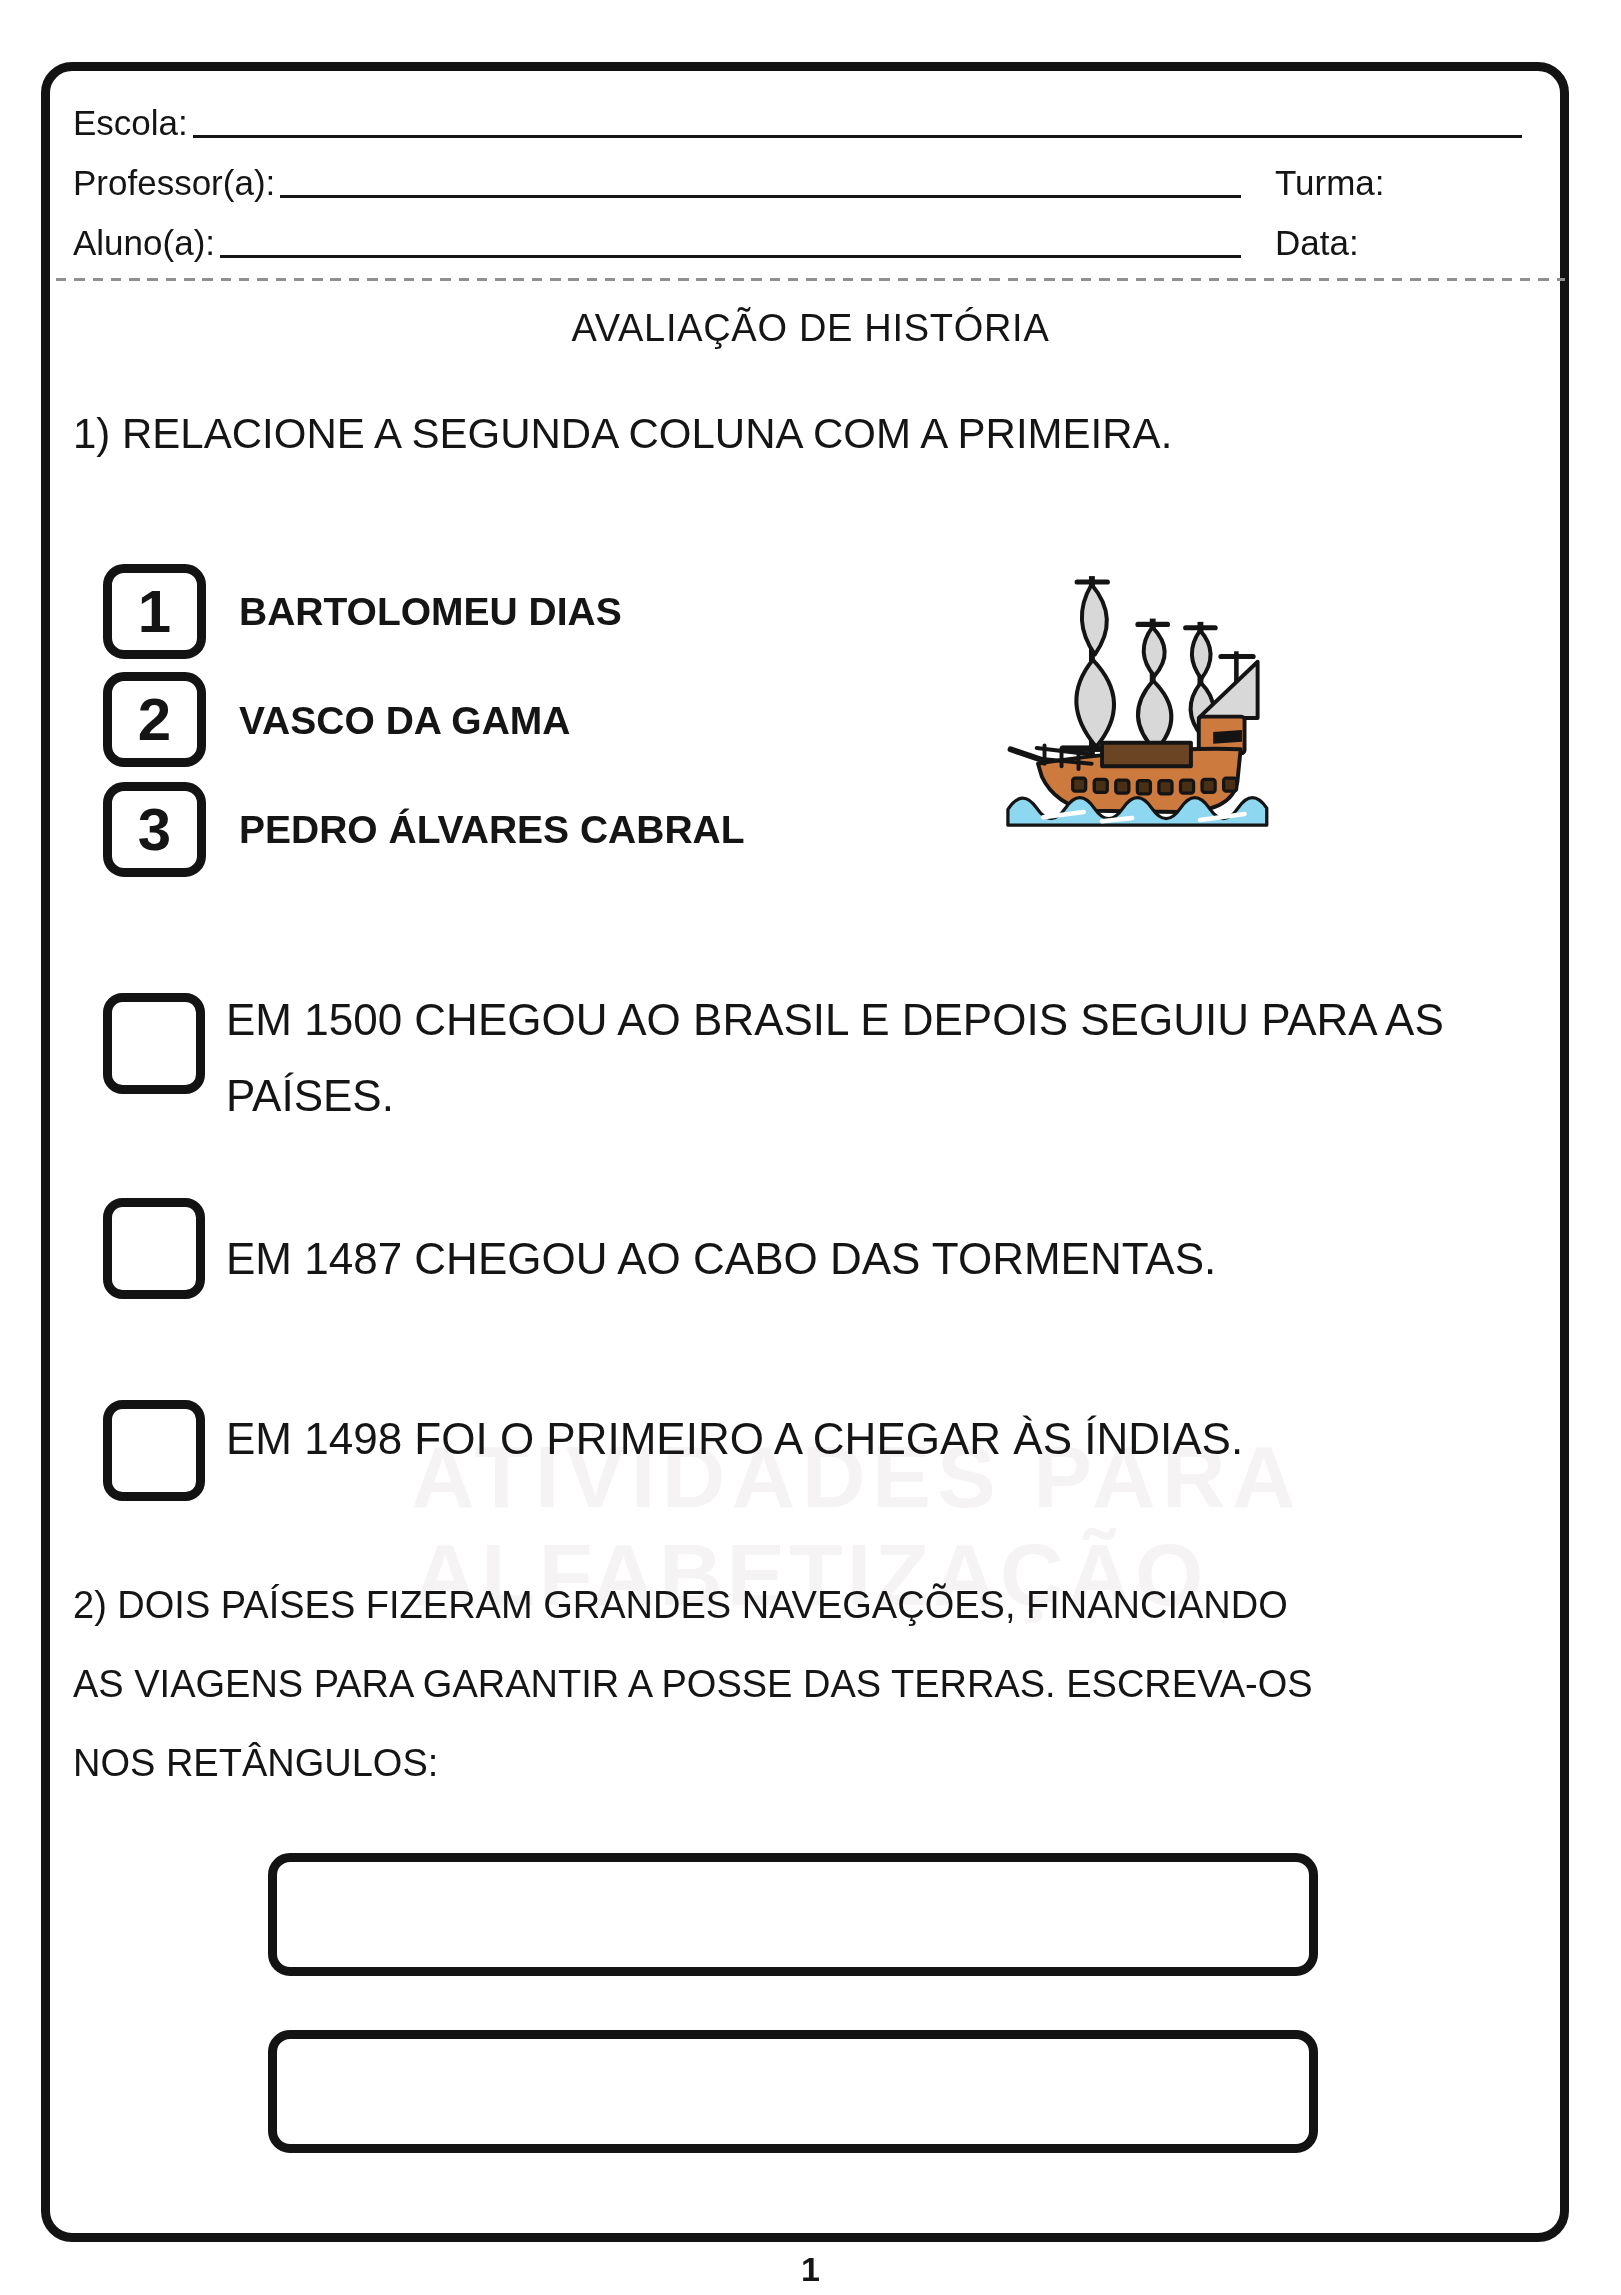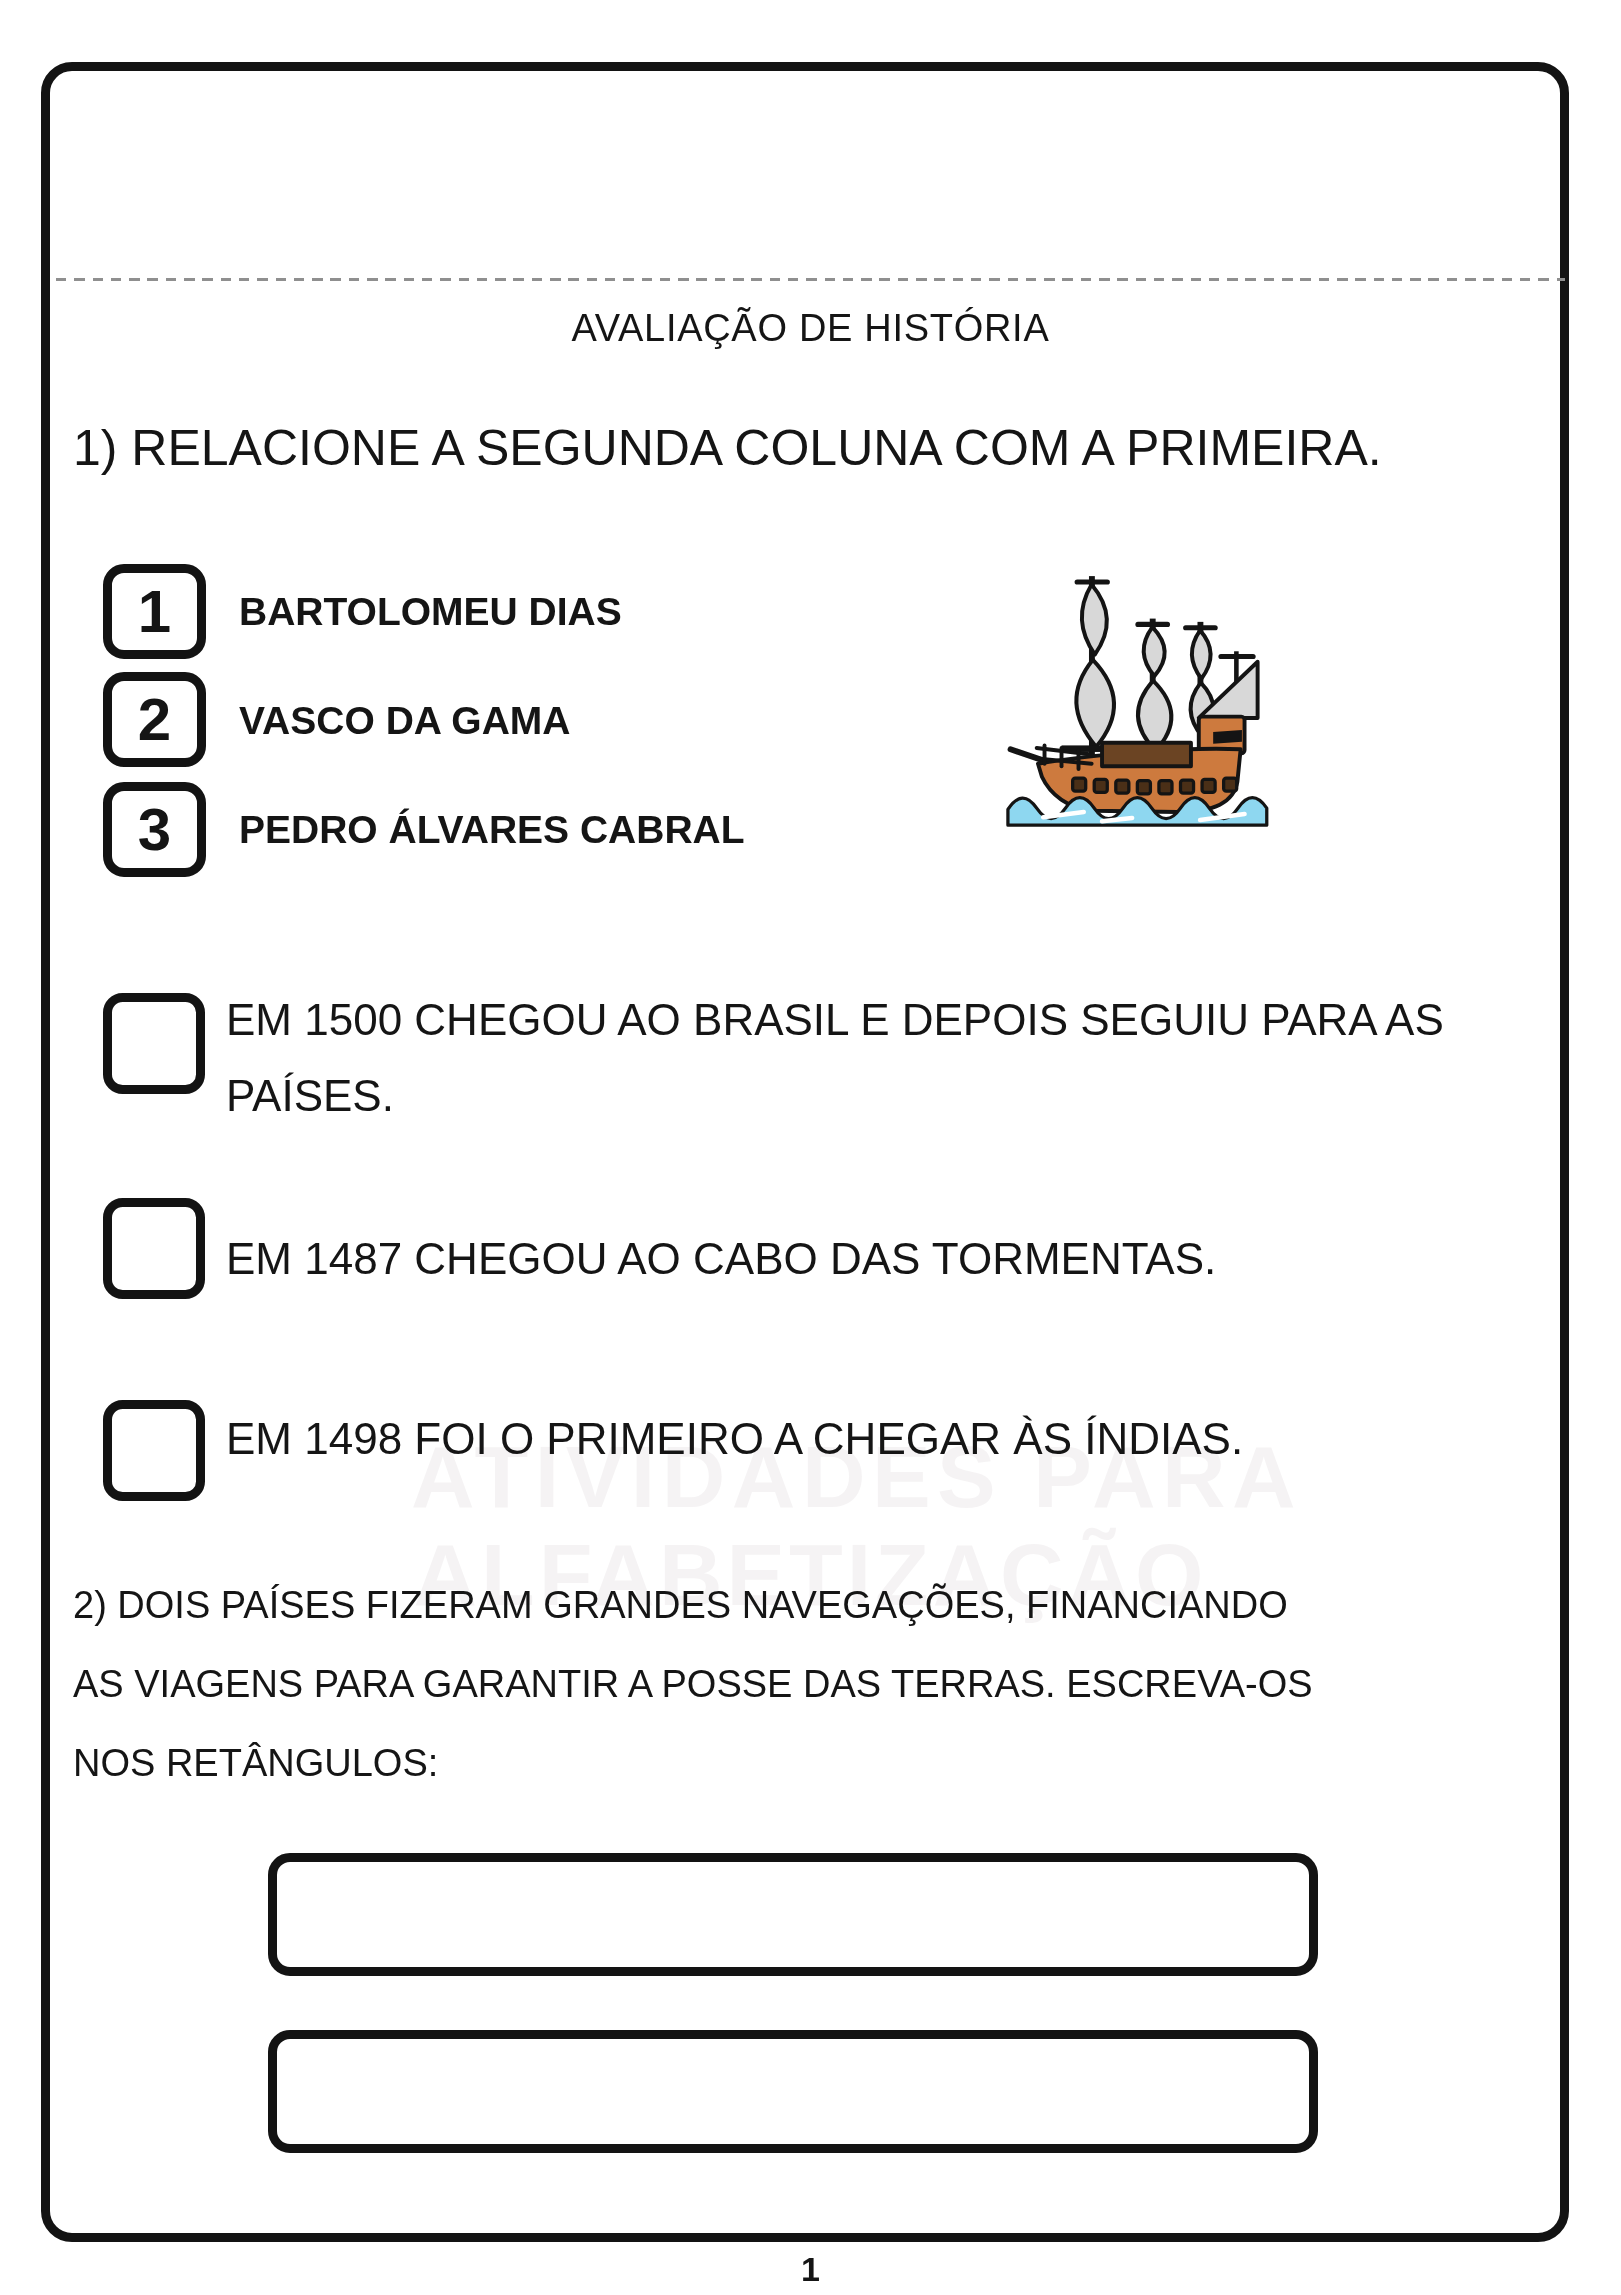--- a/index.html
+++ b/index.html
@@ -26,21 +26,21 @@
   .field-row { display: flex; align-items: flex-end; height: 60px; font-size: 35px; }
   .field-label { white-space: nowrap; padding-bottom: 1.3px; }
   .fill-line { flex: 1; border-bottom: 3.9px solid #151515; height: 2.6px; margin: 0 2.6px 6.5px 5.2px; }
   .side-label { width: 281px; box-sizing: border-box; padding-left: 31px; padding-bottom: 1.3px; white-space: nowrap; }
   .dashed-sep {
     position: absolute; left: 56px; top: 278px; width: 1509px; height: 2.6px;
     background: repeating-linear-gradient(90deg, #8f8f8f 0 10.5px, transparent 10.5px 18.3px);
   }
   
   .title { position: absolute; left: 0; top: 307px; width: 100%; text-align: center; font-size: 38px; font-weight: 400; letter-spacing: 0.7px; }
-  .q1-prompt { position: absolute; left: 73px; top: 419px; font-size: 50px; white-space: nowrap; }
+  .q1-prompt { position: absolute; left: 73px; top: 410px; font-size: 42px; white-space: nowrap; }
   
   .num-box {
     position: absolute; left: 103px; width: 103px; height: 95px;
     border: 9.2px solid #131313; border-radius: 21px; box-sizing: border-box;
     display: flex; align-items: center; justify-content: center;
     font-size: 60px; font-weight: 700; background: #ffffff;
   }
   .num-box.n1 { top: 564px; }
   .num-box.n2 { top: 672px; }
   .num-box.n3 { top: 782px; }
@@ -78,20 +78,36 @@
 </head>
 <body>
 
 <div class="page">
 
   <div class="watermark w1">ATIVIDADES PARA</div>
   <div class="watermark w2">ALFABETIZAÇÃO</div>
 
   <div class="frame"></div>
 
+  <div class="header">
+    <div class="field-row">
+      <span class="field-label">Escola:</span>
+      <span class="fill-line"></span>
+    </div>
+    <div class="field-row">
+      <span class="field-label">Professor(a):</span>
+      <span class="fill-line"></span>
+      <span class="side-label">Turma:</span>
+    </div>
+    <div class="field-row">
+      <span class="field-label">Aluno(a):</span>
+      <span class="fill-line"></span>
+      <span class="side-label">Data:</span>
+    </div>
+  </div>
 
   <div class="dashed-sep"></div>
 
   <div class="title">AVALIAÇÃO DE HISTÓRIA</div>
 
   <div class="q1-prompt">1) RELACIONE A SEGUNDA COLUNA COM A PRIMEIRA.</div>
 
   <div class="num-box n1">
     <span>1</span>
   </div>

